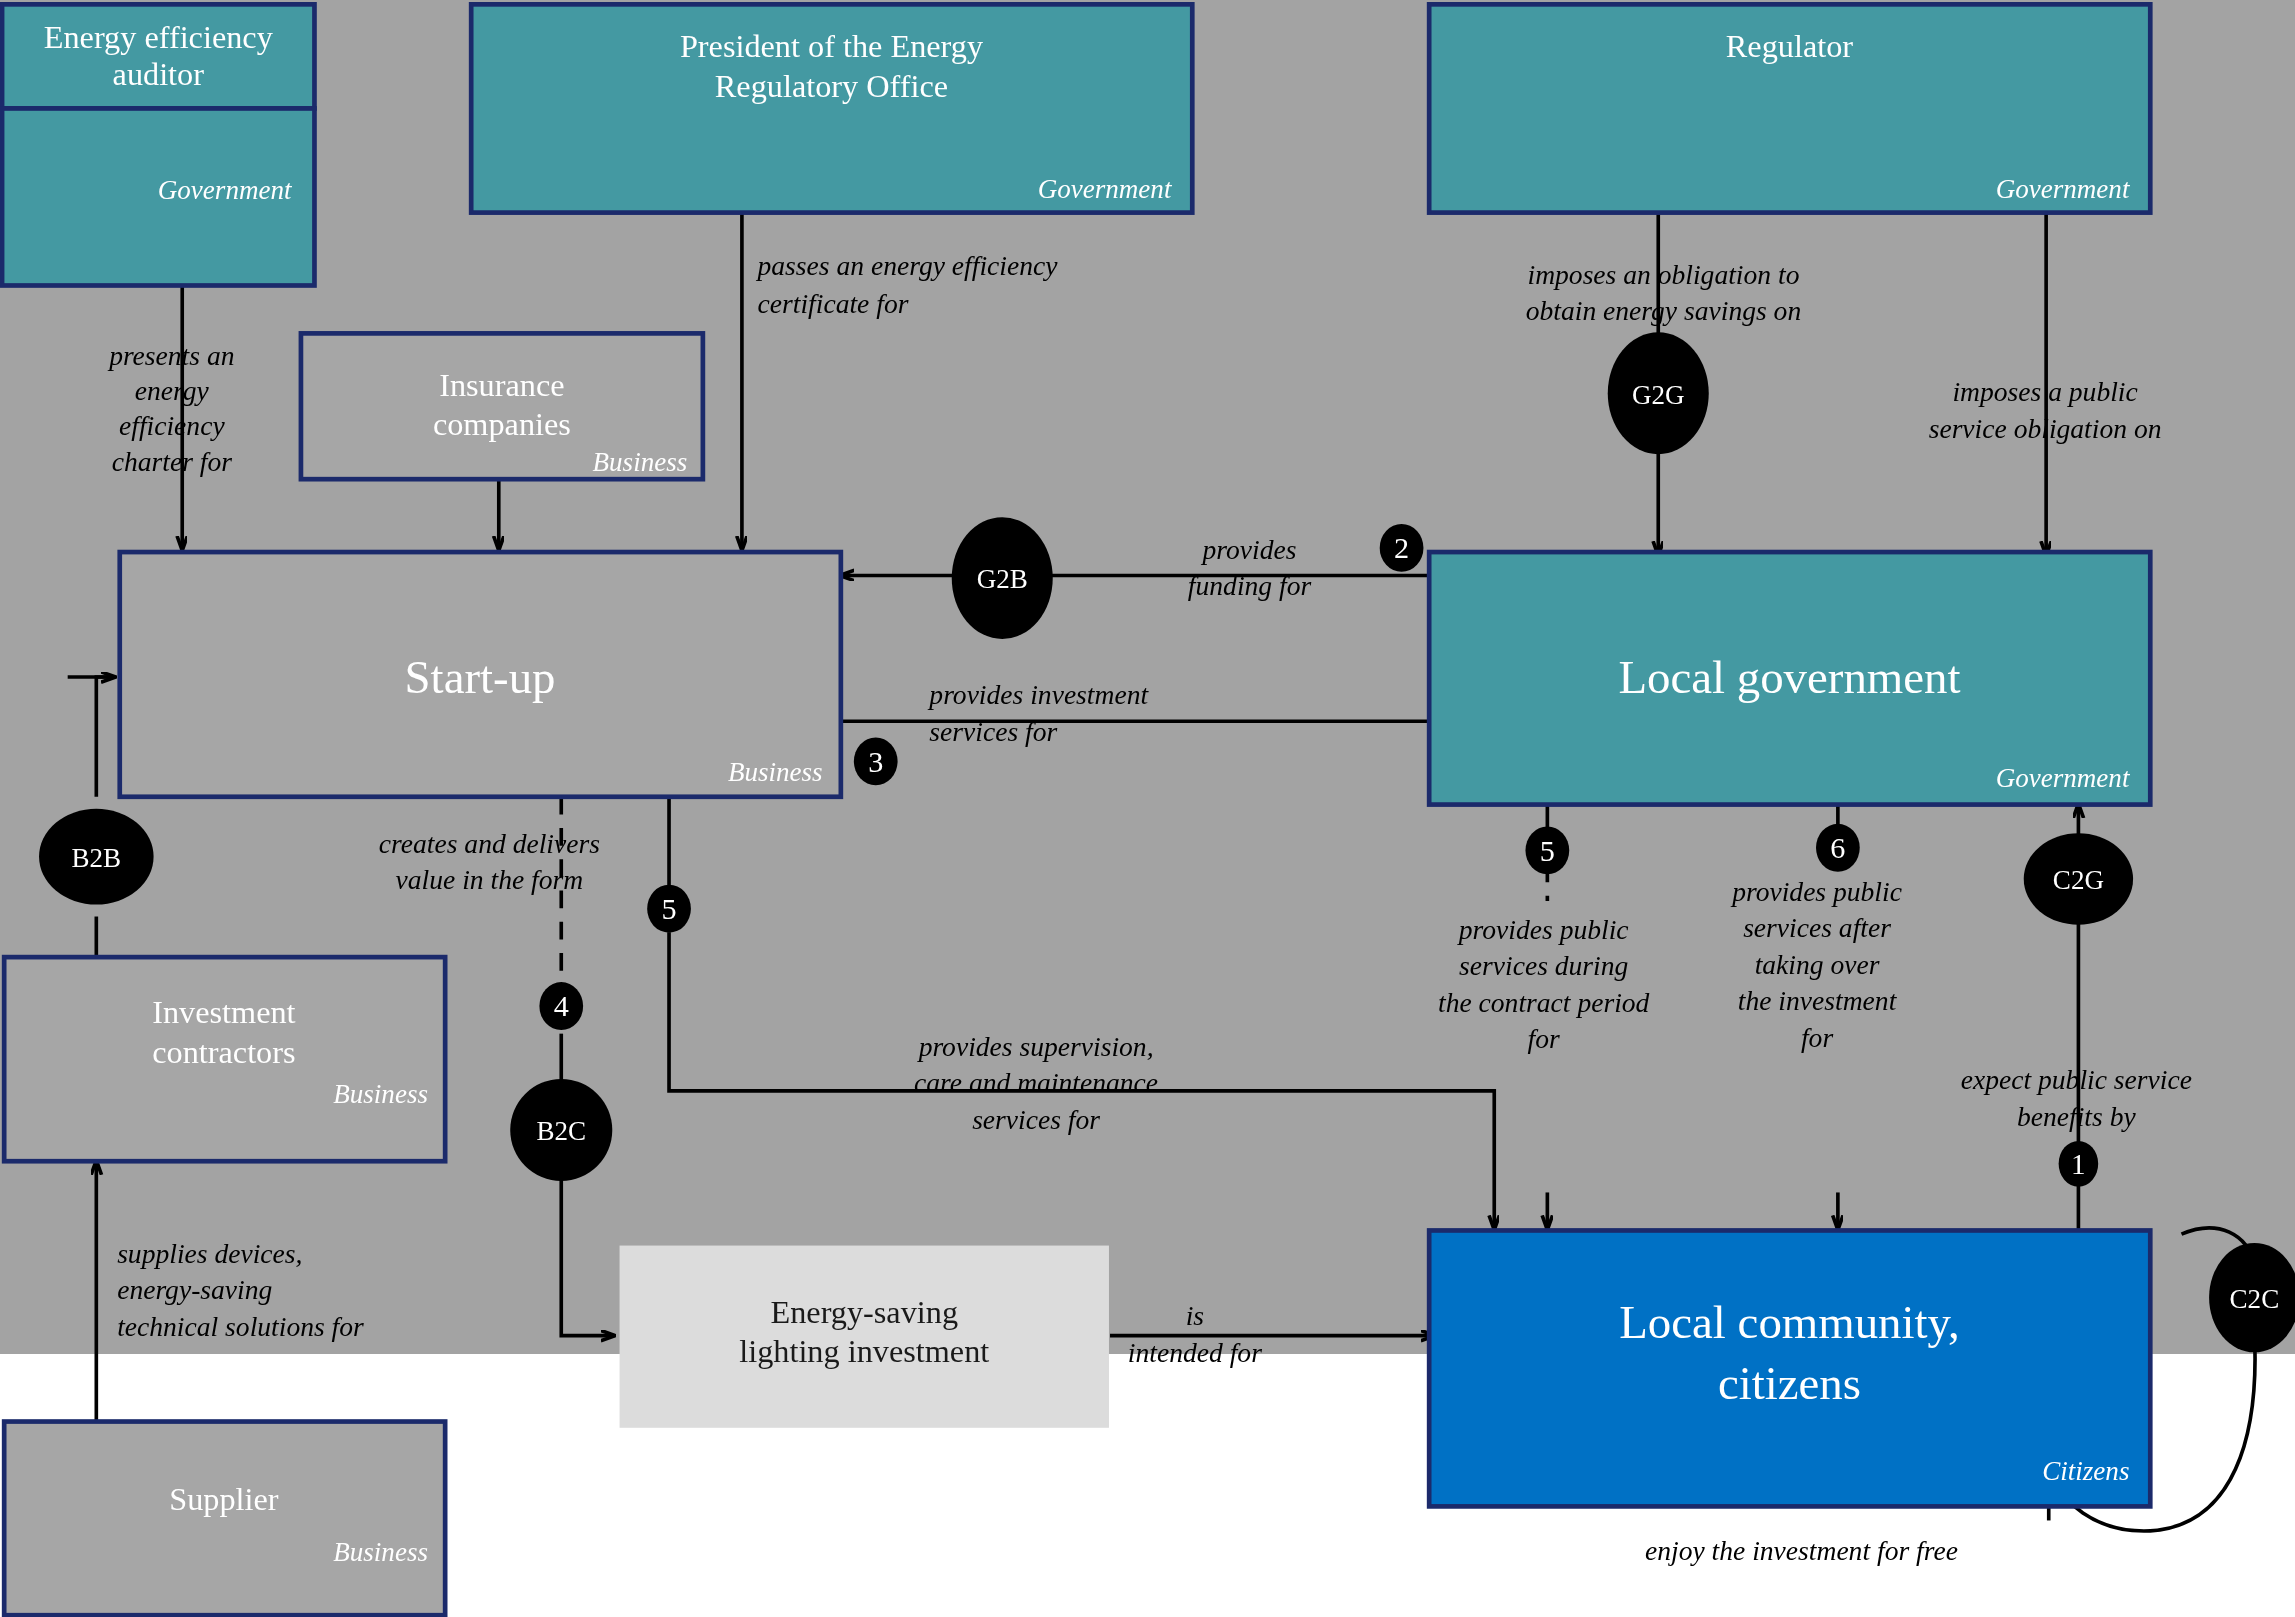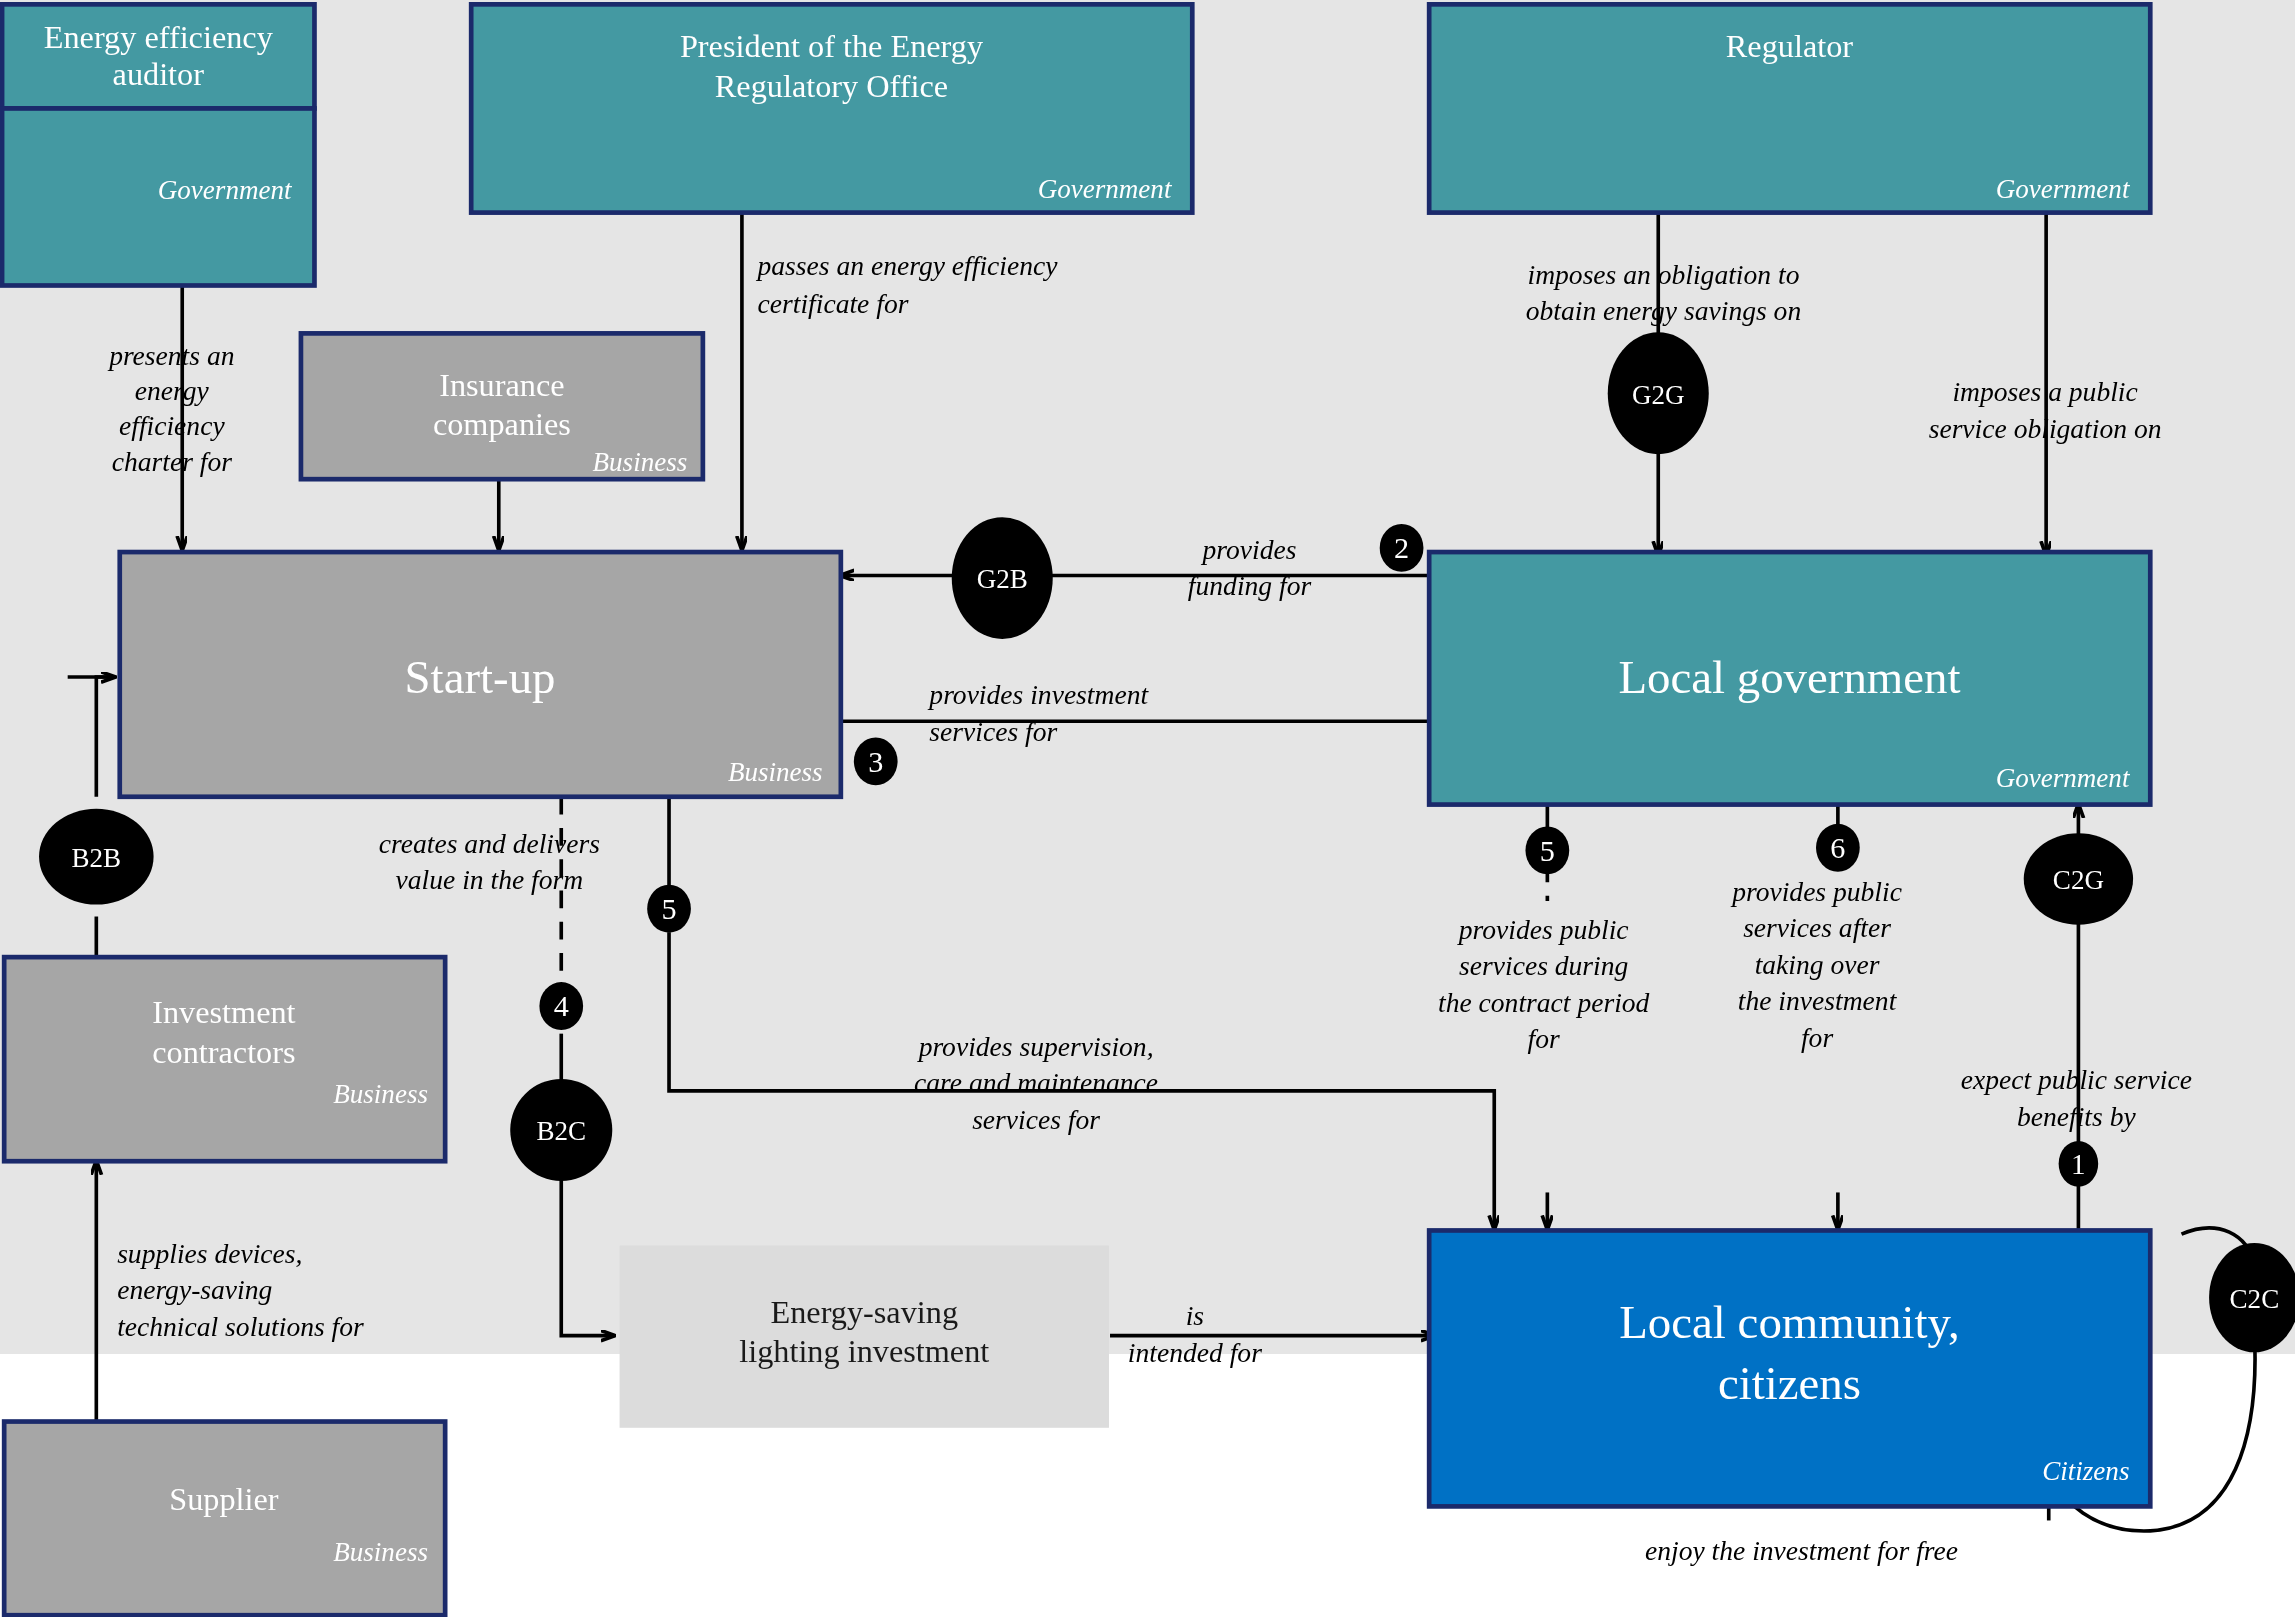--- a/index.html
+++ b/index.html
@@ -1,17 +1,17 @@
 <!DOCTYPE html>
 <html style="font-size:8.3px"><head>
 <meta charset="utf-8">
 <style>
   html,body{margin:0;padding:0;background:#ffffff;}
   body{width:2295px;height:1618px;overflow:hidden;font-family:"Liberation Serif",serif;}
-  #stage{position:relative;width:2295px;height:1354px;background:#e5e5e5;}
+  #stage{position:relative;width:2295px;height:1354px;background:#a3a3a3;}
   svg{position:absolute;top:0;left:0;width:2295px;height:1618px;}
 
   .node-rect{stroke:#1b2a6b;stroke-width:9;}
   .node-plain{stroke:none;}
   .ttl{fill:#ffffff;font-family:"Liberation Serif",serif;font-weight:400;text-anchor:middle;}
   .ttl-dark{fill:#1a1a1a;font-family:"Liberation Serif",serif;font-weight:400;text-anchor:middle;}
   .sub{fill:#ffffff;font-family:"Liberation Serif",serif;font-style:italic;text-anchor:end;}
   .edgelbl{fill:#000000;font-family:"Liberation Serif",serif;font-style:italic;font-size:53px;}
   .edgelbl-c{text-anchor:middle;}
   .edgelbl-s{text-anchor:start;}

